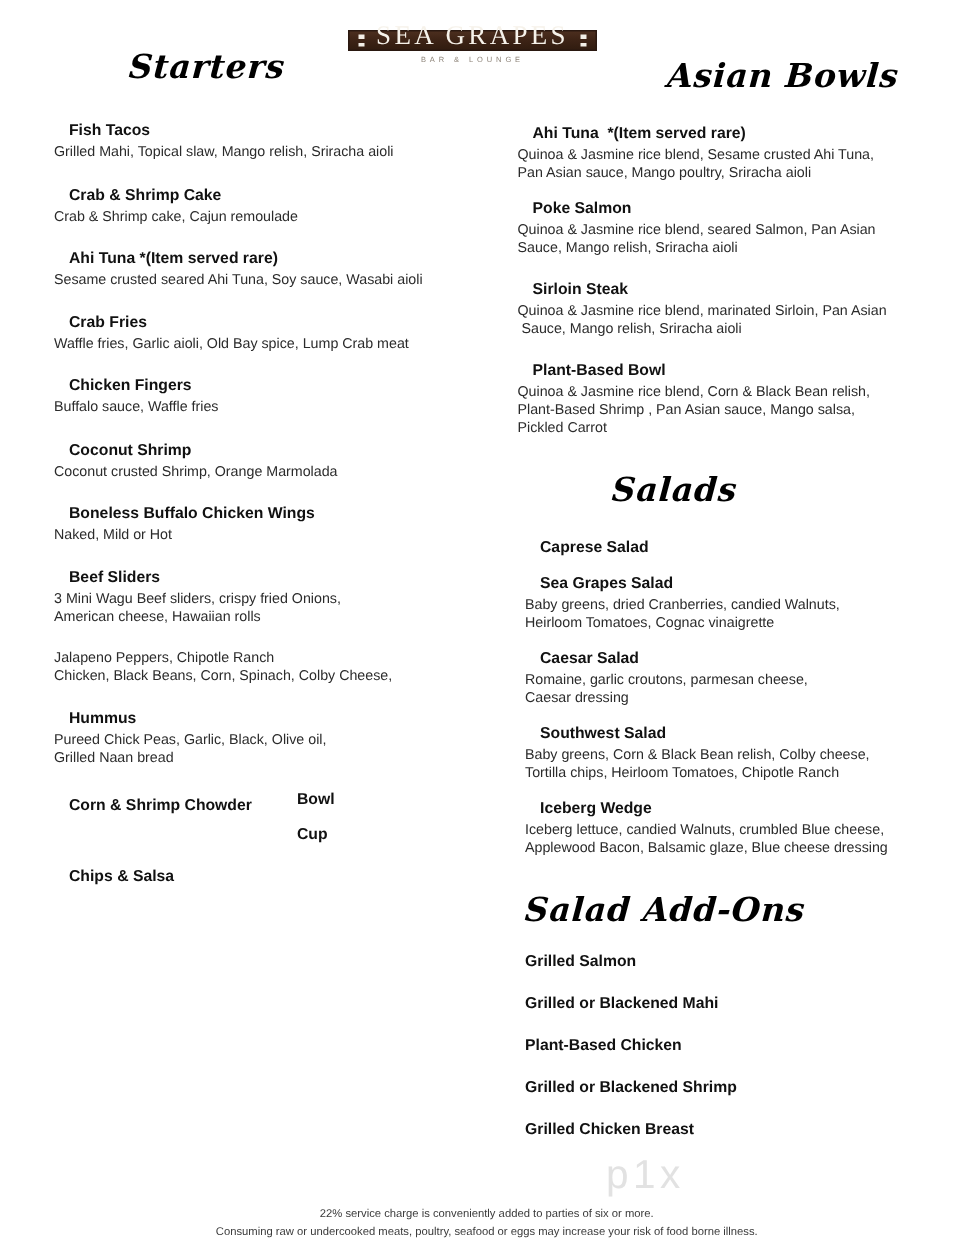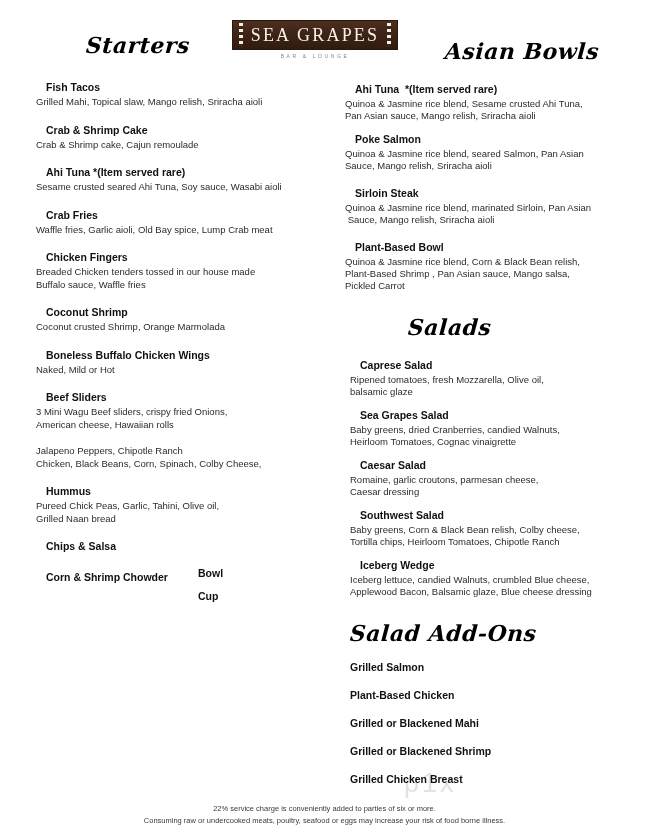--- a/index.html
+++ b/index.html
@@ -26,24 +26,24 @@
   
   .logo-wrap {
     position: absolute;
     left: 232px;
     top: 20px;
     width: 166px;
     text-align: center;
   }
   .logo-banner {
     position: relative;
-    height: 30px;
+    height: 14px;
     background: linear-gradient(180deg, #4e3020 0%, #3e2416 45%, #2f1b0f 100%);
     display: flex;
-    align-items: center;
+    align-items: flex-end;
     justify-content: center;
     box-shadow: inset 0 0 0 1px #2a1810;
   }
   .logo-banner::before,
   .logo-banner::after {
     content: "";
     position: absolute;
     top: 3px;
     bottom: 3px;
     width: 4px;
@@ -250,21 +250,20 @@
     <div class="item">
       <div class="item-name">Crab Fries</div>
       <div class="item-desc">
         <div>Waffle fries, Garlic aioli, Old Bay spice, Lump Crab meat</div>
       </div>
     </div>
 
     <div class="item">
       <div class="item-name">Chicken Fingers</div>
       <div class="item-desc">
-        <div>Breaded Chicken tenders tossed in our house made</div>
         <div>Buffalo sauce, Waffle fries</div>
       </div>
     </div>
 
     <div class="item">
       <div class="item-name">Coconut Shrimp</div>
       <div class="item-desc">
         <div>Coconut crusted Shrimp, Orange Marmolada</div>
       </div>
     </div>
@@ -288,46 +287,46 @@
     <div class="item">
       <div class="item-desc">
         <div>Jalapeno Peppers, Chipotle Ranch</div>
         <div>Chicken, Black Beans, Corn, Spinach, Colby Cheese,</div>
       </div>
     </div>
 
     <div class="item">
       <div class="item-name">Hummus</div>
       <div class="item-desc">
-        <div>Pureed Chick Peas, Garlic, Tahini, Olive oil,</div>
+        <div>Pureed Chick Peas, Garlic, Black, Olive oil,</div>
         <div>Grilled Naan bread</div>
       </div>
-    </div>
-
-    <div class="item">
-      <div class="item-name">Chips &amp; Salsa</div>
     </div>
 
     <div class="item row-priced" style="margin-top:14px;height:50px;">
       <div class="item-name">Corn &amp; Shrimp Chowder</div>
       <div class="size-label">Bowl</div>
       <div class="size-label-2">Cup</div>
     </div>
+
+    <div class="item">
+      <div class="item-name">Chips &amp; Salsa</div>
+    </div>
   </div>
 
   <div class="col-right">
 
     <div class="script-heading heading-asian">Asian Bowls</div>
 
     <div class="bowls-inner">
       <div class="item">
         <div class="item-name">Ahi Tuna  *(Item served rare)</div>
         <div class="item-desc">
           <div>Quinoa &amp; Jasmine rice blend, Sesame crusted Ahi Tuna,</div>
-          <div>Pan Asian sauce, Mango relish, Sriracha aioli</div>
+          <div>Pan Asian sauce, Mango poultry, Sriracha aioli</div>
         </div>
       </div>
 
       <div class="item">
         <div class="item-name">Poke Salmon</div>
         <div class="item-desc">
           <div>Quinoa &amp; Jasmine rice blend, seared Salmon, Pan Asian</div>
           <div>Sauce, Mango relish, Sriracha aioli</div>
         </div>
       </div>
@@ -348,24 +347,20 @@
           <div>Pickled Carrot</div>
         </div>
       </div>
     </div>
 
     <div class="script-heading heading-salads">Salads</div>
 
     <div class="salads-inner">
       <div class="item salad-item">
         <div class="item-name">Caprese Salad</div>
-        <div class="item-desc">
-          <div>Ripened tomatoes, fresh Mozzarella, Olive oil,</div>
-          <div>balsamic glaze</div>
-        </div>
       </div>
 
       <div class="item salad-item">
         <div class="item-name">Sea Grapes Salad</div>
         <div class="item-desc">
           <div>Baby greens, dried Cranberries, candied Walnuts,</div>
           <div>Heirloom Tomatoes, Cognac vinaigrette</div>
         </div>
       </div>
 
@@ -391,22 +386,22 @@
           <div>Iceberg lettuce, candied Walnuts, crumbled Blue cheese,</div>
           <div>Applewood Bacon, Balsamic glaze, Blue cheese dressing</div>
         </div>
       </div>
     </div>
 
     <div class="script-heading heading-addons">Salad Add-Ons</div>
 
     <div>
       <div class="addon">Grilled Salmon</div>
+      <div class="addon">Grilled or Blackened Mahi</div>
       <div class="addon">Plant-Based Chicken</div>
-      <div class="addon">Grilled or Blackened Mahi</div>
       <div class="addon">Grilled or Blackened Shrimp</div>
       <div class="addon">Grilled Chicken Breast</div>
     </div>
   </div>
 
   <div class="footer">
     <div>22% service charge is conveniently added to parties of six or more.</div>
     <div>Consuming raw or undercooked meats, poultry, seafood or eggs may increase your risk of food borne illness.</div>
   </div>
 

